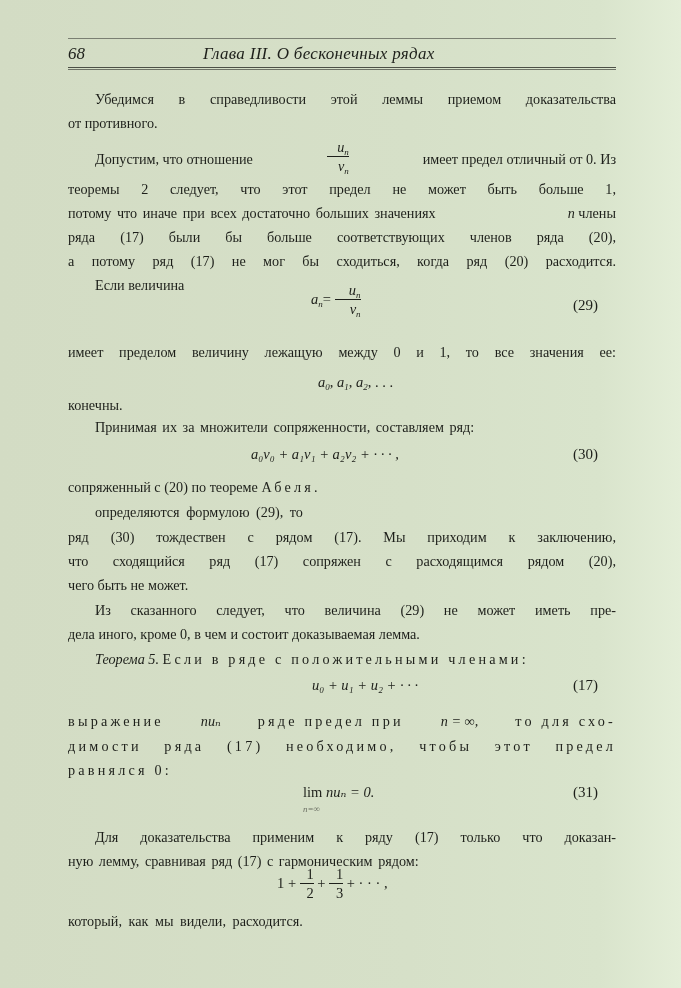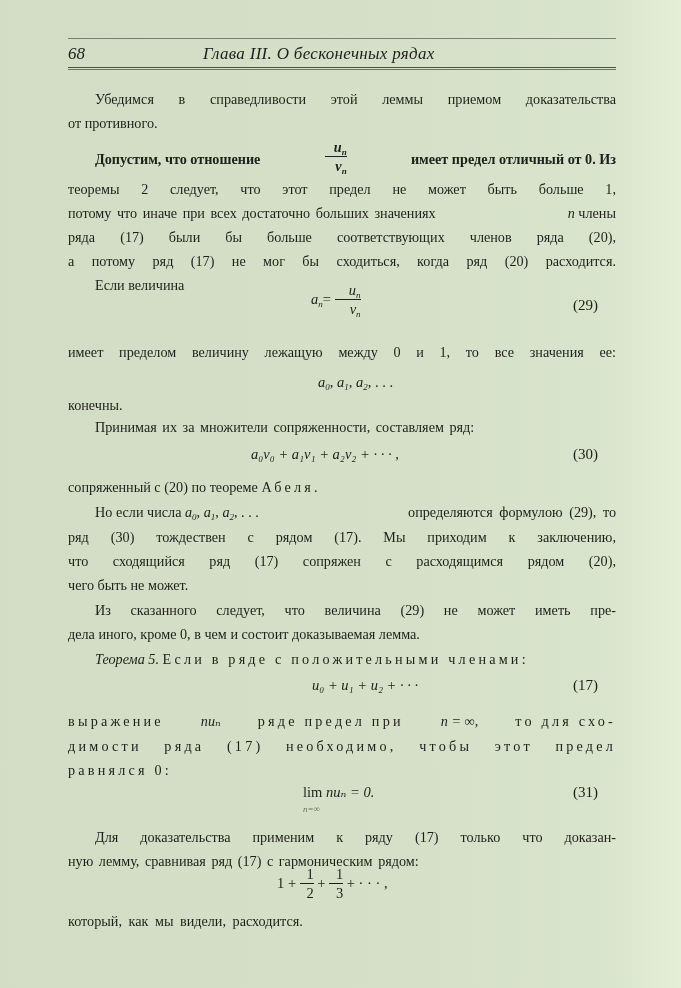--- a/index.html
+++ b/index.html
@@ -37,21 +37,21 @@
   <div class="rule-top"></div>
   <div class="header">
     <span class="pno">68</span>
     <span class="title">Глава III. О бесконечных рядах</span>
   </div>
   <div class="rule-bot"></div>
 
   <div class="line just indent" style="top:90px">Убедимся в справедливости этой леммы приемом доказательства</div>
   <div class="line" style="top:114px">от противного.</div>
 
-  <div class="line indent" style="top:139px; height:40px; display:flex; align-items:center; justify-content:space-between;font-weight:bold;">
+  <div class="line indent" style="top:139px; height:40px; display:flex; align-items:center; justify-content:space-between;">
     <span>Допустим, что отношение</span>
     <span class="frac" style="font-style:italic; width:22px; margin-top:-6px">
       <span class="num"><span>u</span><sub>n</sub></span>
       <span class="bar"></span>
       <span class="den"><span>v</span><sub>n</sub></span>
     </span>
     <span>имеет предел отличный от 0. Из</span>
   </div>
   <div class="line just" style="top:180px">теоремы 2 следует, что этот предел не может быть больше 1,</div>
   <div class="line" style="top:204px; display:flex; justify-content:space-between;">
@@ -84,21 +84,20 @@
 
   <div class="eq" style="left:183px; top:446px">a₀v₀ + a₁v₁ + a₂v₂ + · · · ,</div>
   <div class="eqno" style="top:446px">(30)</div>
 
   <div class="line" style="top:478px">
     <span>сопряженный с (20) по теореме</span>
     <span class="sp">Абеля.</span>
   </div>
 
   <div class="line indent" style="top:503px; display:flex; justify-content:space-between;">
-    <span><span>Но если числа</span> <i>a<sub>0</sub></i>, <i>a<sub>1</sub></i>, <i>a<sub>2</sub></i>, . . .</span>
     <span style="word-spacing:3px">определяются формулою (29), то</span>
   </div>
   <div class="line just" style="top:528px">ряд (30) тождествен с рядом (17). Мы приходим к заключению,</div>
   <div class="line just" style="top:552px">что сходящийся ряд (17) сопряжен с расходящимся рядом (20),</div>
   <div class="line" style="top:576px">чего быть не может.</div>
 
   <div class="line just indent" style="top:601px">Из сказанного следует, что величина (29) не может иметь пре-</div>
   <div class="line" style="top:625px">дела иного, кроме 0, в чем и состоит доказываемая лемма.</div>
 
   <div class="line indent" style="top:650px">

